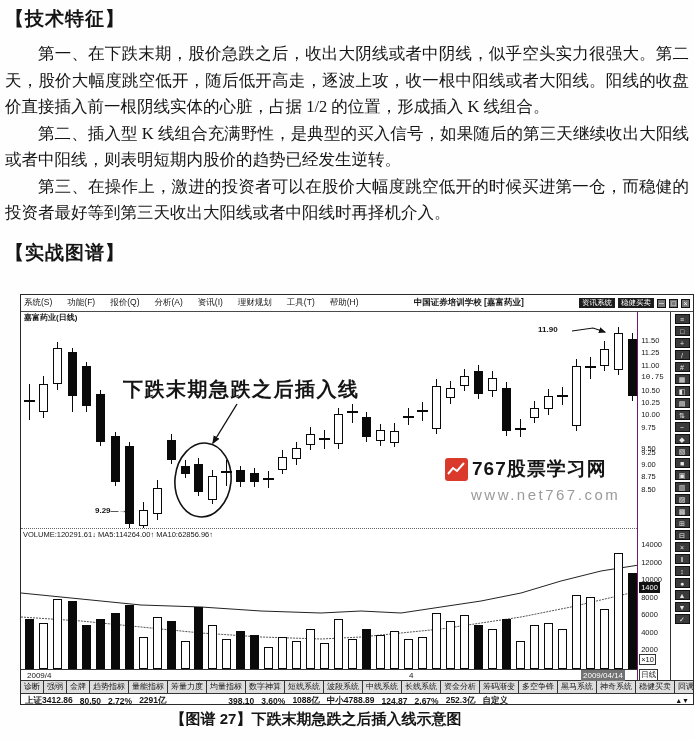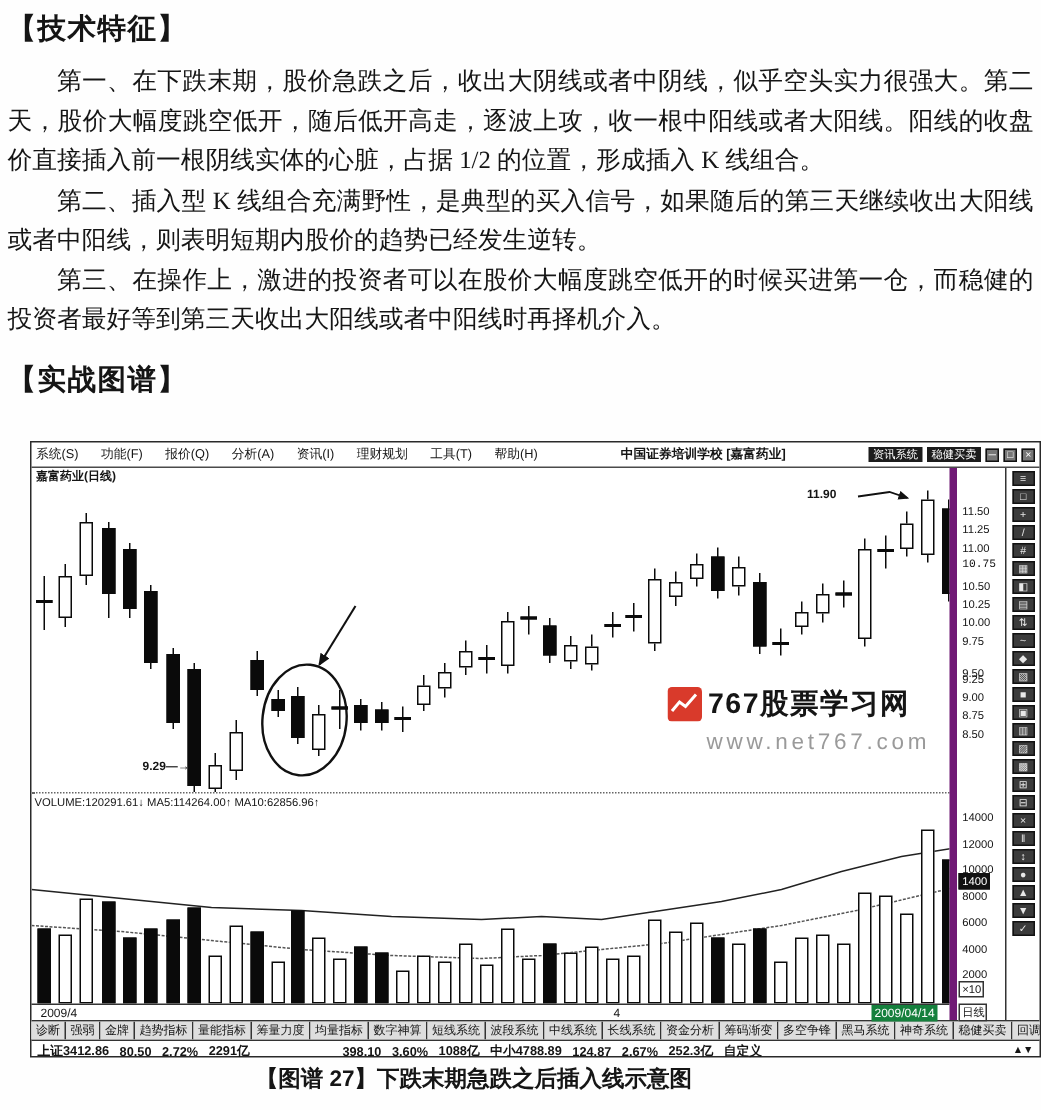--- a/index.html
+++ b/index.html
@@ -24,21 +24,21 @@
   .hdr-btn{background:#1c1c1c;color:#fff;font-size:7.5px;padding:1px 3px;line-height:8px;}
   .win-box{width:9px;height:9px;border:1px solid #111;background:#777;color:#fff;font-size:7px;
            line-height:8px;text-align:center;box-sizing:border-box;}
   .body-row{display:flex;height:368px;}
   .chart-col{width:618px;position:relative;}
   .stock-label{height:12px;font-size:8px;font-weight:bold;padding-left:3px;line-height:12px;}
   .price-pane{position:relative;height:204px;border-bottom:1px dotted #666;overflow:hidden;}
   .vol-header{height:12px;font-size:7.5px;line-height:12px;padding-left:2px;white-space:nowrap;overflow:hidden;}
   .vol-pane{position:relative;height:128px;overflow:hidden;}
   .date-row{position:relative;height:12px;border-top:1px solid #333;font-size:8px;line-height:11px;}
-  .axis-col{width:32px;position:relative;border-left:5px solid #701a75;font-size:7.5px;}
+  .axis-col{width:32px;position:relative;border-left:1px solid #701a75;font-size:7.5px;}
   .icon-col{width:22px;position:relative;border-left:1px solid #333;}
   .tool-icon{width:15px;height:10px;margin:2px auto 0 auto;background:#3b3b3b;color:#e8e8e8;
              font-size:7px;line-height:10px;text-align:center;border:1px solid #111;box-sizing:border-box;}
   .axis-label{position:absolute;left:3px;}
   .axis-box{position:absolute;left:1px;border:1px solid #333;padding:0 1px;background:#fff;}
   .axis-box.inv{background:#111;color:#fff;border-color:#111;}
   .candle-wick{position:absolute;width:1px;background:#0a0a0a;}
   .candle-body{position:absolute;width:9px;border:1px solid #0a0a0a;box-sizing:border-box;}
   .vol-bar{position:absolute;width:9px;border:1px solid #0a0a0a;box-sizing:border-box;bottom:0;}
   .black{background:#0a0a0a;} .white{background:#fff;}
@@ -49,21 +49,21 @@
   .wm{position:absolute;left:424px;top:132px;display:flex;align-items:center;gap:4px;}
   .wm-title{font-size:19px;font-weight:bold;letter-spacing:1px;font-family:"Liberation Sans",sans-serif;}
   .wm-url{position:absolute;left:450px;top:162px;font-size:15px;color:#9a9a9a;letter-spacing:2.5px;
           font-family:"Liberation Sans",sans-serif;}
   .tabs-row{height:12px;border-top:1px solid #333;display:flex;overflow:hidden;background:#efefef;}
   .tab{flex:none;font-size:8px;line-height:11px;padding:0 3px;border-right:1px solid #333;
        background:#dedede;white-space:nowrap;}
   .status-row{height:13px;border-top:1px solid #333;display:flex;align-items:center;gap:7px;
               padding:0 4px;font-size:8.5px;font-weight:bold;white-space:nowrap;overflow:hidden;}
   .date-mark{position:absolute;font-size:8px;}
-  .date-mark.inv{background:#15803d;color:#fff;padding:0 2px;}
+  .date-mark.inv{background:#737373;color:#fff;padding:0 2px;}
 </style>
 </head>
 <body>
 
 <div class="page">
 
   <div class="doc-text">
     <h1 class="sec-title">【技术特征】</h1>
     <p class="para">第一、在下跌末期，股价急跌之后，收出大阴线或者中阴线，似乎空头实力很强大。第二天，股价大幅度跳空低开，随后低开高走，逐波上攻，收一根中阳线或者大阳线。阳线的收盘价直接插入前一根阴线实体的心脏，占据 1/2 的位置，形成插入 K 线组合。</p>
     <p class="para">第二、插入型 K 线组合充满野性，是典型的买入信号，如果随后的第三天继续收出大阳线或者中阳线，则表明短期内股价的趋势已经发生逆转。</p>
@@ -92,20 +92,21 @@
         <span class="win-box">□</span>
         <span class="win-box">×</span>
       </span>
     </div>
 
     <div class="body-row">
       <div class="chart-col">
         <div class="stock-label">嘉富药业(日线)</div>
 
         <div class="price-pane" id="price-pane">
+          <div class="annotation">下跌末期急跌之后插入线</div>
           <div class="price-tag" style="left:517px;top:1px;">11.90</div>
           <div class="price-tag" style="left:74px;top:182px;">
             <span>9.29</span><span>—→</span>
           </div>
           <svg class="overlay-svg" width="618" height="204">
             <defs>
               <marker id="ah" markerWidth="7" markerHeight="7" refX="5" refY="2.5" orient="auto">
                 <path d="M0,0 L6,2.5 L0,5 Z" fill="#111"></path>
               </marker>
             </defs>

